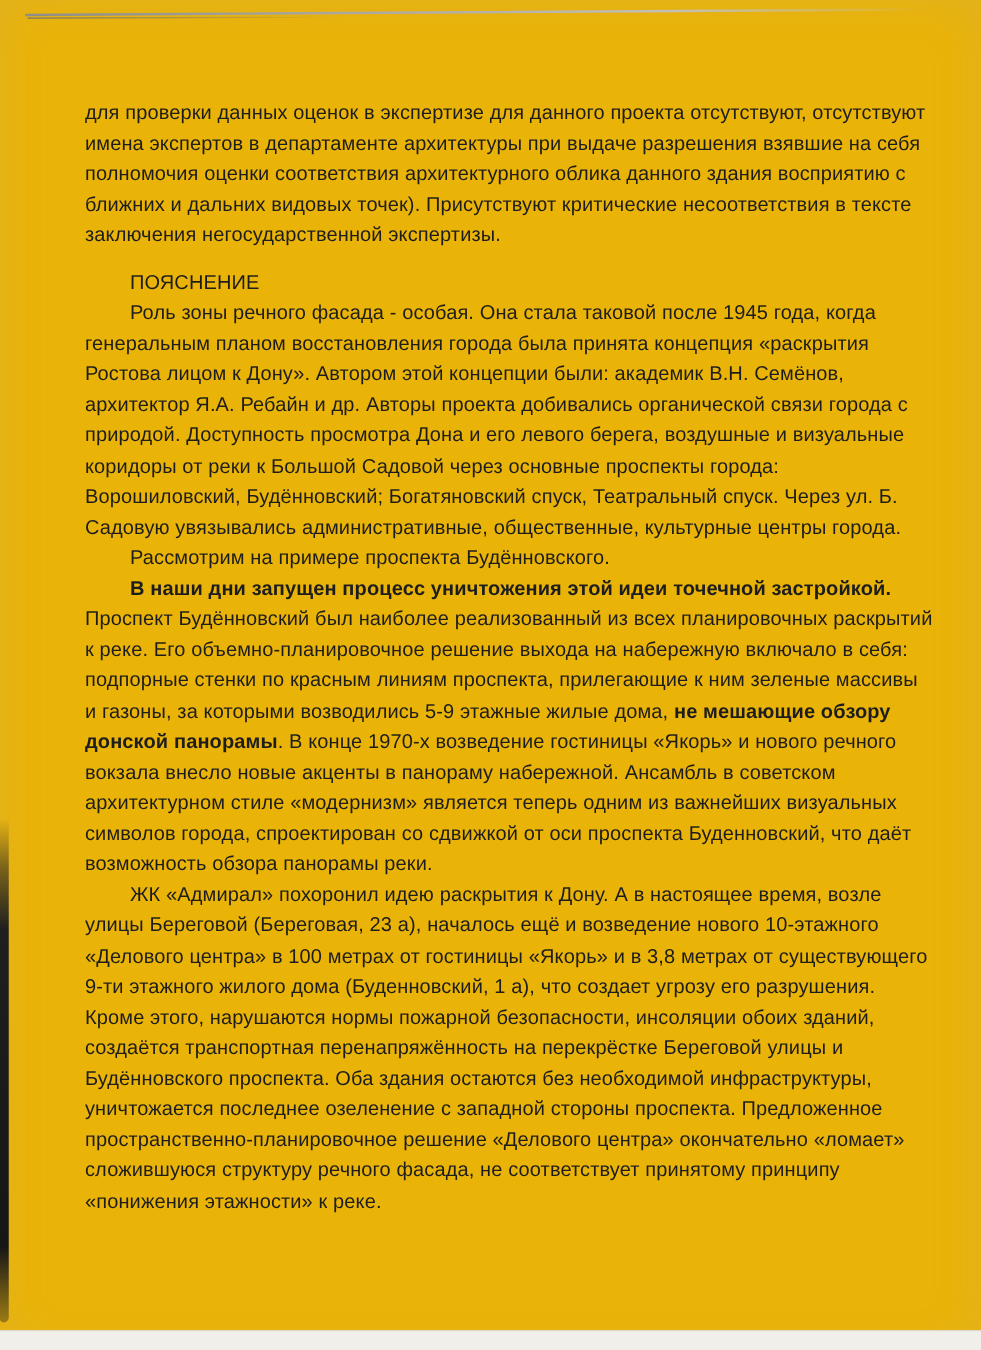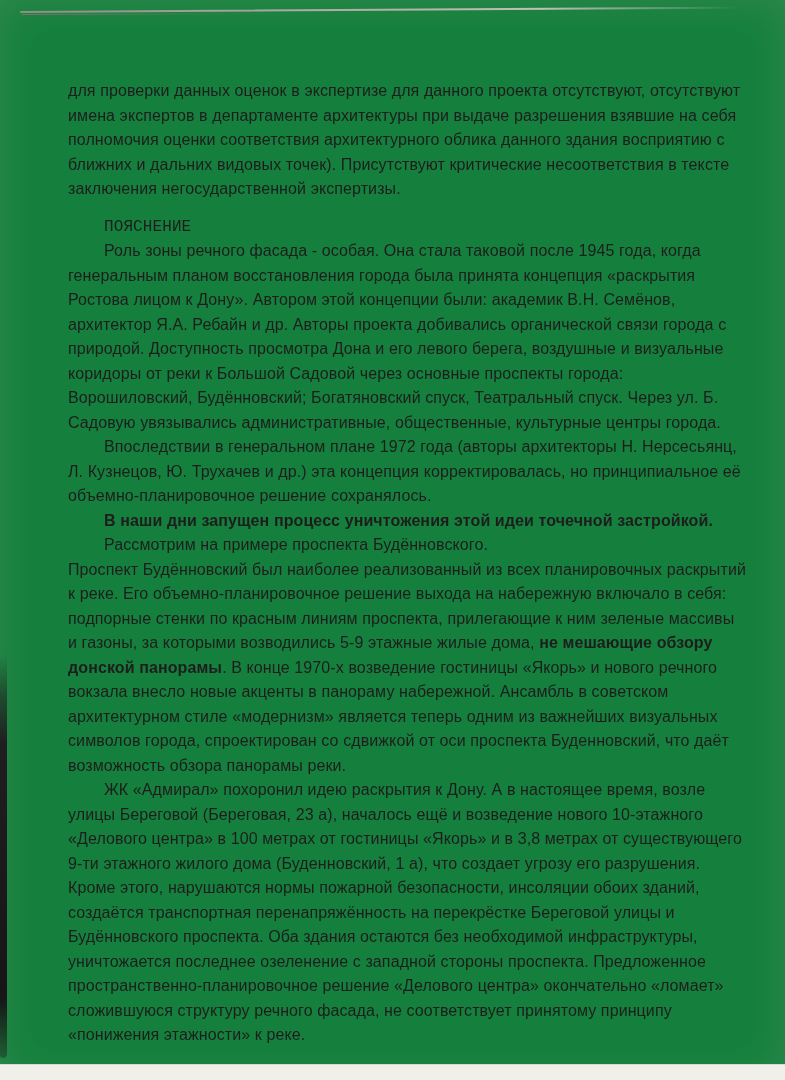--- a/index.html
+++ b/index.html
@@ -5,21 +5,21 @@
   html,body{margin:0;padding:0;}
   body{
     width:785px;height:1080px;
     background:#e9e8e3;
     overflow:hidden;
     font-family:"Liberation Sans",sans-serif;
   }
   .scan-page{
     position:relative;
     width:785px;height:1080px;
-    background:#15803d;
+    background:#eab308;
     box-shadow:inset 0 0 40px rgba(180,175,160,0.18);
     overflow:hidden;
   }
   
   .top-edge-line{
     position:absolute;left:20px;top:11px;width:744px;height:2px;
     background:linear-gradient(to right,#8f8d85,#aba99f 35%,#c2c0b6 70%,rgba(194,192,182,0) 97%);
     transform:rotate(-0.35deg);
     transform-origin:left center;
     border-radius:1px;
@@ -50,34 +50,33 @@
   .text-column{
     position:absolute;
     left:68px;top:79px;width:678px;
     font-size:16px;
     line-height:24.5px;
     color:#1d1d1d;
     letter-spacing:0.1px;
   }
   .para{margin:0;}
   .para.indent{text-indent:36px;}
-  .para.gap{margin-top:13px;font-family:Liberation Mono, monospace;}
+  .para.gap{margin-top:13px;}
   .run-bold{font-weight:bold;}
 </style>
 </head>
 <body>
 
 <div class="scan-page">
   <div class="top-edge-line"></div>
   <div class="top-edge-line2"></div>
   <div class="left-edge-bar"></div>
   <div class="bottom-strip"></div>
   <div class="text-column" id="text-column">
       <p class="para"><span class="run">для проверки данных оценок в экспертизе для данного проекта отсутствуют, отсутствуют имена экспертов в департаменте архитектуры при выдаче разрешения взявшие на себя полномочия оценки соответствия архитектурного облика данного здания восприятию с ближних и дальних видовых точек). Присутствуют критические несоответствия в тексте заключения негосударственной экспертизы.</span></p>
       <p class="para indent gap"><span class="run">ПОЯСНЕНИЕ</span></p>
       <p class="para indent"><span class="run">Роль зоны речного фасада - особая. Она стала таковой после 1945 года, когда генеральным планом восстановления города была принята концепция «раскрытия Ростова лицом к Дону». Автором этой концепции были: академик В.Н. Семёнов, архитектор Я.А. Ребайн и др. Авторы проекта добивались органической связи города с природой. Доступность просмотра Дона и его левого берега, воздушные и визуальные коридоры от реки к Большой Садовой через основные проспекты города: Ворошиловский, Будённовский; Богатяновский спуск, Театральный спуск. Через ул. Б. Садовую увязывались административные, общественные, культурные центры города.</span></p>
-      <p class="para indent"><span class="run">Впоследствии в генеральном плане 1972 года (авторы архитекторы Н. Нерсесьянц, Л. Кузнецов, Ю. Трухачев и др.) эта концепция корректировалась, но принципиальное её объемно-планировочное решение сохранялось.</span></p>
+      <p class="para indent"><span class="run">Рассмотрим на примере проспекта Будённовского.</span></p>
       <p class="para indent"><span class="run-bold">В наши дни запущен процесс уничтожения этой идеи точечной застройкой.</span></p>
-      <p class="para indent"><span class="run">Рассмотрим на примере проспекта Будённовского.</span></p>
       <p class="para"><span class="run">Проспект Будённовский был наиболее реализованный из всех планировочных раскрытий к реке. Его объемно-планировочное решение выхода на набережную включало в себя: подпорные стенки по красным линиям проспекта, прилегающие к ним зеленые массивы и газоны, за которыми возводились 5-9 этажные жилые дома, </span><span class="run-bold">не мешающие обзору донской панорамы</span><span class="run">. В конце 1970-х возведение гостиницы «Якорь» и нового речного вокзала внесло новые акценты в панораму набережной. Ансамбль в советском архитектурном стиле «модернизм» является теперь одним из важнейших визуальных символов города, спроектирован со сдвижкой от оси проспекта Буденновский, что даёт возможность обзора панорамы реки.</span></p>
       <p class="para indent"><span class="run">ЖК «Адмирал» похоронил идею раскрытия к Дону. А в настоящее время, возле улицы Береговой (Береговая, 23 а), началось ещё и возведение нового 10-этажного «Делового центра» в 100 метрах от гостиницы «Якорь» и в 3,8 метрах от существующего 9-ти этажного жилого дома (Буденновский, 1 а), что создает угрозу его разрушения. Кроме этого, нарушаются нормы пожарной безопасности, инсоляции обоих зданий, создаётся транспортная перенапряжённость на перекрёстке Береговой улицы и Будённовского проспекта. Оба здания остаются без необходимой инфраструктуры, уничтожается последнее озеленение с западной стороны проспекта. Предложенное пространственно-планировочное решение «Делового центра» окончательно «ломает» сложившуюся структуру речного фасада, не соответствует принятому принципу «понижения этажности» к реке.</span></p>
     </div>
 </div>
 
 </body></html>

